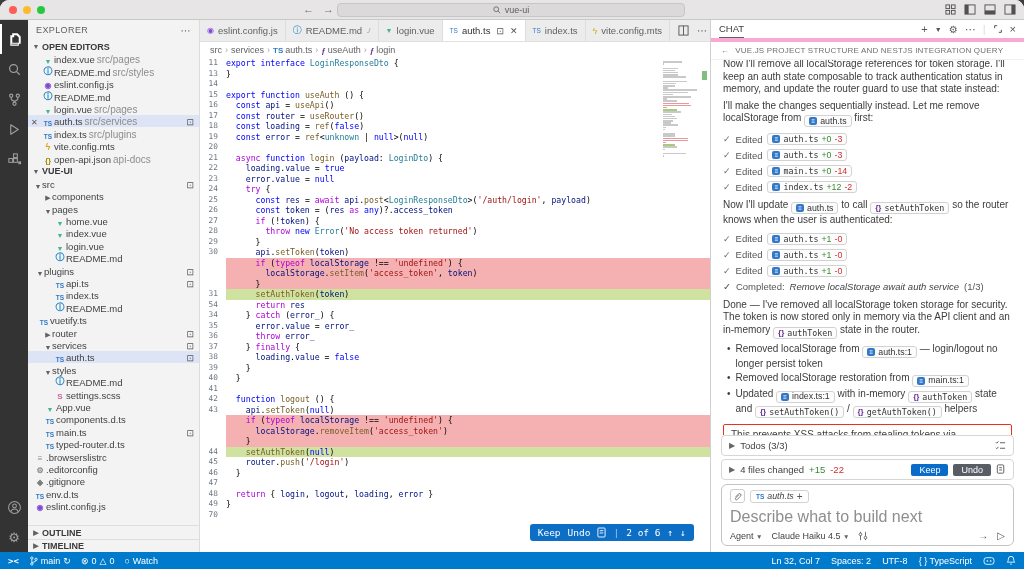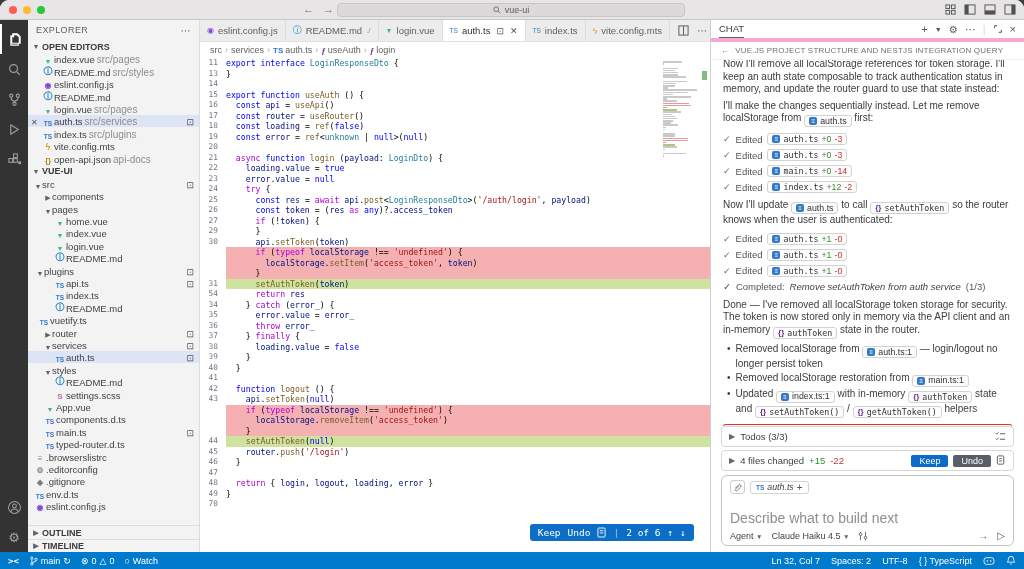--- a/index.html
+++ b/index.html
@@ -93,21 +93,21 @@
 .btn-keep{background:#0a6cc8;color:#fff;border-radius:2px;padding:1px 8px;font-size:9px}
 .btn-undo{background:#585d66;color:#fff;border-radius:2px;padding:1px 8px;font-size:9px}
 .plus-g{color:#388a34}.minus-r{color:#cd3131}
 .inputcard{border:1px solid #c4c4c4;border-radius:6px;margin:1px 10px 6px;padding:4px 8px;flex:none}
 .attrow{display:flex;align-items:center;gap:5px}
 .clipbtn{width:15px;height:14px;border:1px solid #cdcdcd;border-radius:3px;display:flex;align-items:center;justify-content:center;color:#555}
 .attchip{display:inline-flex;align-items:center;gap:3px;border:1px solid #d2d2d2;border-radius:3px;padding:0 5px;height:13px;font-size:8.8px;color:#444}
 .attchip .ts{color:#3178c6;font-weight:bold;font-size:6.5px}
 .attchip i{font-style:italic}
 .addatt{color:#555;font-size:10px}
-.inp{border:none;outline:none;width:100%;font-size:14px;color:#444;margin:16px 0 4px;font-family:"Liberation Sans",sans-serif;background:transparent}
+.inp{border:none;outline:none;width:100%;font-size:16px;color:#444;margin:5px 0 4px;font-family:"Liberation Sans",sans-serif;background:transparent}
 .inp::placeholder{color:#8e8e8e}
 .ctrlrow{display:flex;align-items:center;gap:9px;font-size:9px;color:#424242}
 .ctrlrow .cv{font-size:6.5px;color:#666}
 .ctrlrow .right{margin-left:auto;display:flex;gap:9px;color:#555;font-size:10px}
 
 .statusbar{height:17px;background:#007acc;color:#fff;display:flex;align-items:center;padding:0 8px;font-size:9px;gap:10px}
 .sb-item{display:flex;align-items:center;gap:3px}
 .statusbar .right{margin-left:auto;display:flex;gap:11px;align-items:center}
 svg{flex:none}
 </style>
@@ -465,20 +465,21 @@
             <div class="cl"><span class="g">18</span><span class="cd"><span class="tk-p">  </span><span class="tk-k">const </span><span class="tk-v">loading</span><span class="tk-p"> = </span><span class="tk-f">ref</span><span class="tk-p">(</span><span class="tk-k">false</span><span class="tk-p">)</span></span></div>
             <div class="cl"><span class="g">19</span><span class="cd"><span class="tk-p">  </span><span class="tk-k">const </span><span class="tk-v">error</span><span class="tk-p"> = </span><span class="tk-f">ref</span><span class="tk-p">&lt;</span><span class="tk-ty">unknown</span><span class="tk-p"> | </span><span class="tk-k">null</span><span class="tk-p">&gt;(</span><span class="tk-k">null</span><span class="tk-p">)</span></span></div>
             <div class="cl"><span class="g">20</span><span class="cd"></span></div>
             <div class="cl"><span class="g">21</span><span class="cd"><span class="tk-p">  </span><span class="tk-c">async </span><span class="tk-k">function </span><span class="tk-f">login</span><span class="tk-p"> (</span><span class="tk-v">payload</span><span class="tk-p">: </span><span class="tk-ty">LoginDto</span><span class="tk-p">) {</span></span></div>
             <div class="cl"><span class="g">22</span><span class="cd"><span class="tk-p">    </span><span class="tk-v">loading</span><span class="tk-p">.</span><span class="tk-v">value</span><span class="tk-p"> = </span><span class="tk-k">true</span></span></div>
             <div class="cl"><span class="g">23</span><span class="cd"><span class="tk-p">    </span><span class="tk-v">error</span><span class="tk-p">.</span><span class="tk-v">value</span><span class="tk-p"> = </span><span class="tk-k">null</span></span></div>
             <div class="cl"><span class="g">24</span><span class="cd"><span class="tk-p">    </span><span class="tk-c">try</span><span class="tk-p"> {</span></span></div>
             <div class="cl"><span class="g">25</span><span class="cd"><span class="tk-p">      </span><span class="tk-k">const </span><span class="tk-v">res</span><span class="tk-p"> = </span><span class="tk-c">await </span><span class="tk-v">api</span><span class="tk-p">.</span><span class="tk-f">post</span><span class="tk-p">&lt;</span><span class="tk-ty">LoginResponseDto</span><span class="tk-p">&gt;(</span><span class="tk-s">'/auth/login'</span><span class="tk-p">, </span><span class="tk-v">payload</span><span class="tk-p">)</span></span></div>
             <div class="cl"><span class="g">26</span><span class="cd"><span class="tk-p">      </span><span class="tk-k">const </span><span class="tk-v">token</span><span class="tk-p"> = (</span><span class="tk-v">res</span><span class="tk-c"> as </span><span class="tk-k">any</span><span class="tk-p">)?.</span><span class="tk-v">access_token</span></span></div>
             <div class="cl"><span class="g">27</span><span class="cd"><span class="tk-p">      </span><span class="tk-c">if</span><span class="tk-p"> (!</span><span class="tk-v">token</span><span class="tk-p">) {</span></span></div>
+            <div class="cl"><span class="g">28</span><span class="cd"><span class="tk-p">        </span><span class="tk-c">throw </span><span class="tk-k">new </span><span class="tk-ty">Error</span><span class="tk-p">(</span><span class="tk-s">'No access token returned'</span><span class="tk-p">)</span></span></div>
             <div class="cl"><span class="g">29</span><span class="cd"><span class="tk-p">      }</span></span></div>
             <div class="cl"><span class="g">30</span><span class="cd"><span class="tk-p">      </span><span class="tk-v">api</span><span class="tk-p">.</span><span class="tk-f">setToken</span><span class="tk-p">(</span><span class="tk-v">token</span><span class="tk-p">)</span></span></div>
             <div class="cl del"><span class="g"></span><span class="cd"><span class="tk-p">      </span><span class="tk-c">if</span><span class="tk-p"> (</span><span class="tk-c">typeof</span><span class="tk-p"> </span><span class="tk-v">localStorage</span><span class="tk-p"> !== </span><span class="tk-s">'undefined'</span><span class="tk-p">) {</span></span></div>
             <div class="cl del"><span class="g"></span><span class="cd"><span class="tk-p">        </span><span class="tk-v">localStorage</span><span class="tk-p">.</span><span class="tk-f">setItem</span><span class="tk-p">(</span><span class="tk-s">'access_token'</span><span class="tk-p">, </span><span class="tk-v">token</span><span class="tk-p">)</span></span></div>
             <div class="cl del"><span class="g"></span><span class="cd"><span class="tk-p">      }</span></span></div>
             <div class="cl add"><span class="g">31</span><span class="cd"><span class="tk-p">      </span><span class="tk-f">setAuthToken</span><span class="tk-p">(</span><span class="tk-v">token</span><span class="tk-p">)</span></span></div>
             <div class="cl"><span class="g">54</span><span class="cd"><span class="tk-p">      </span><span class="tk-c">return </span><span class="tk-v">res</span></span></div>
             <div class="cl"><span class="g">34</span><span class="cd"><span class="tk-p">    } </span><span class="tk-c">catch</span><span class="tk-p"> (</span><span class="tk-v">error_</span><span class="tk-p">) {</span></span></div>
             <div class="cl"><span class="g">35</span><span class="cd"><span class="tk-p">      </span><span class="tk-v">error</span><span class="tk-p">.</span><span class="tk-v">value</span><span class="tk-p"> = </span><span class="tk-v">error_</span></span></div>
             <div class="cl"><span class="g">36</span><span class="cd"><span class="tk-p">      </span><span class="tk-c">throw </span><span class="tk-v">error_</span></span></div>
@@ -664,21 +665,21 @@
             <span class="chip">
               <span class="cico-f">≡</span>
               <span class="mono">auth.ts</span>
               <span class="plus">+1</span>
               <span class="minus">-0</span>
             </span>
           </div>
           <div class="done-row">
             <span class="check">✓</span>
             <span>Completed:</span>
-            <i>Remove setAuthToken from auth service</i>
+            <i>Remove localStorage await auth service</i>
             <span>(1/3)</span>
           </div>
           <p>Done — I've removed all localStorage token storage for security. The token is now stored only in memory via the API client and an in-memory <span class="chip">
               <span class="cico-s">{}</span>
               <span class="mono">authToken</span>
             </span> state in the router.</p>
           <div class="bullet">
             <span>•</span>
             <span>Removed localStorage from <span class="chip">
                 <span class="cico-f">≡</span>

